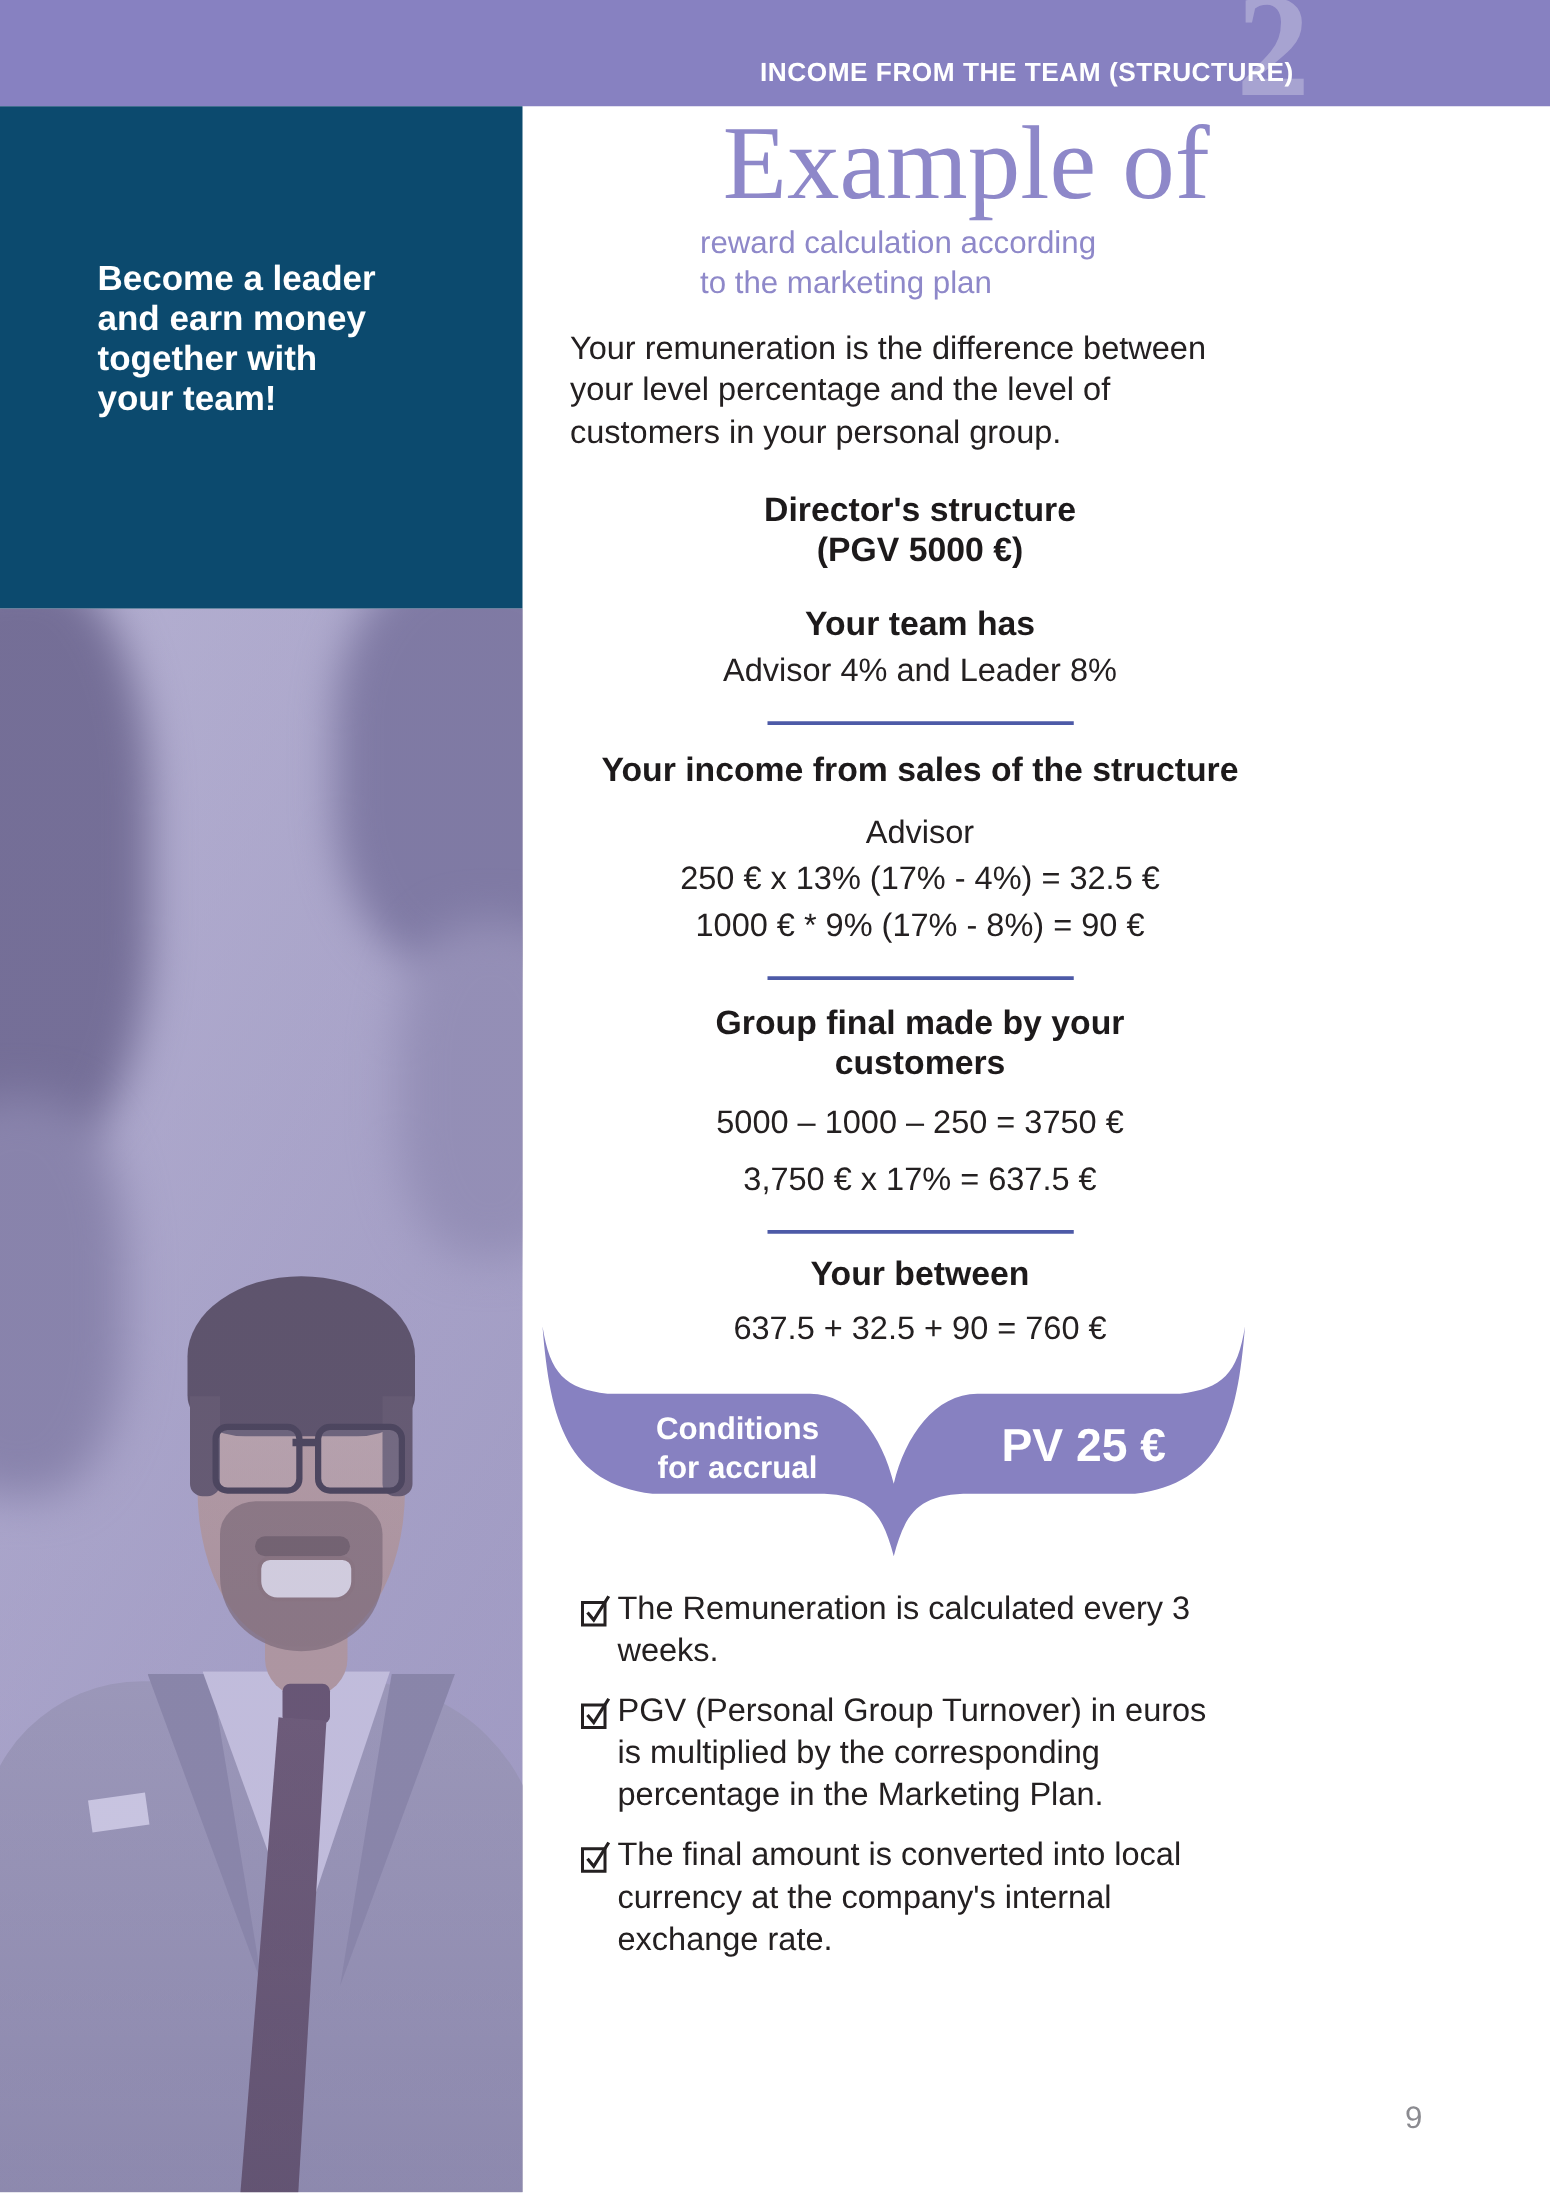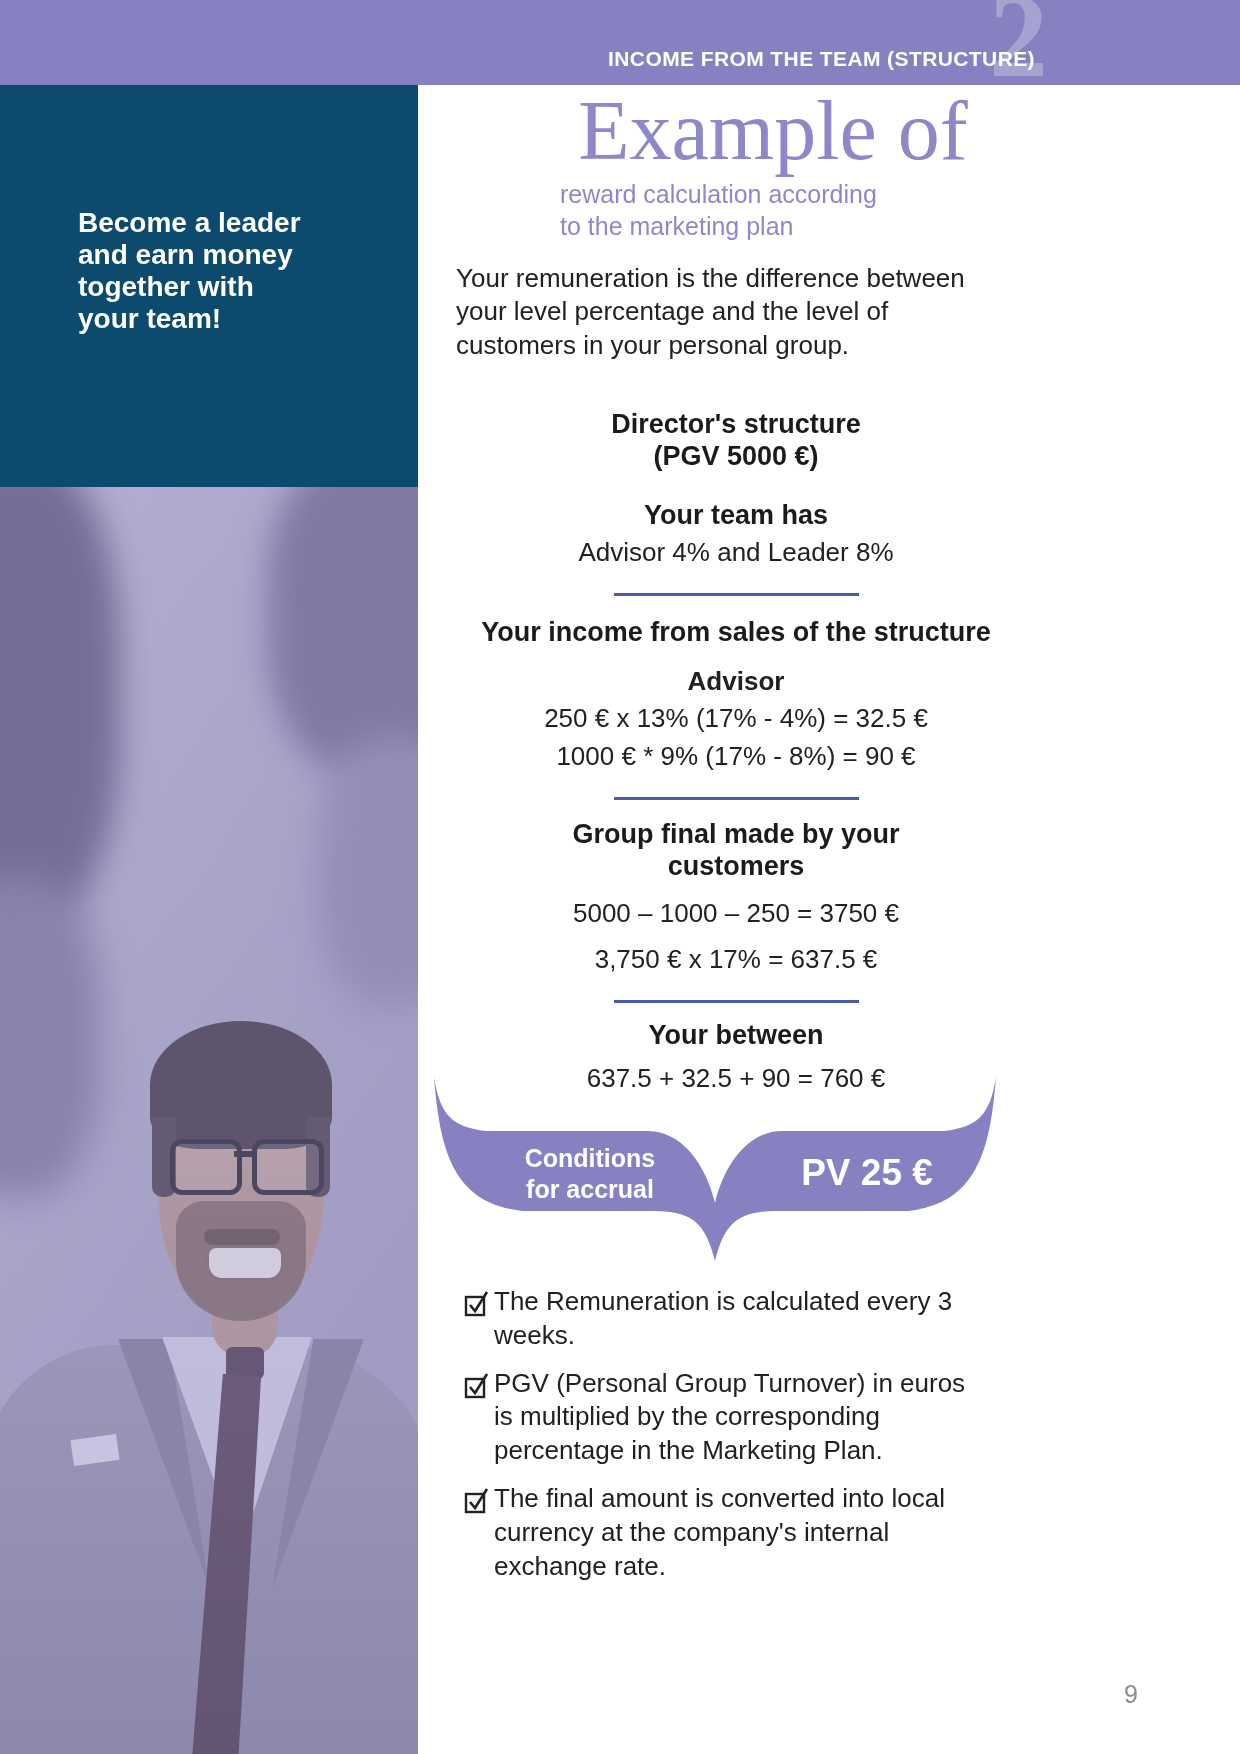--- a/index.html
+++ b/index.html
@@ -30,23 +30,23 @@
     background:linear-gradient(rgba(133,127,191,.28),rgba(133,127,191,.34));}
   
   .main{position:absolute;left:456px;top:85px;width:634px;}
   .big-title{
     font-family:"Liberation Serif","DejaVu Serif",serif;font-size:84px;line-height:1.05;
     color:#8e88c9;text-align:center;margin-top:2px;
   }
   .subtitle{margin:4px 0 0 104px;font-size:25px;line-height:1.26;color:#8e88c9;white-space:pre-line;}
   .para{margin:20px 0 0 0;font-size:26px;line-height:1.28;white-space:pre-line;color:#242021;}
   .calc{width:560px;text-align:center;}
-  .calc .head{font-weight:700;font-size:27px;line-height:1.2;white-space:pre-line;margin-top:46px;color:#1d1a1b;}
+  .calc .head{font-weight:700;font-size:27px;line-height:1.2;white-space:pre-line;margin-top:30px;color:#1d1a1b;}
   .calc .val{font-size:26px;line-height:1.22;margin-top:6px;color:#242021;}
-  .calc .label{font-size:26px;margin-top:18px;color:#242021;font-weight:bold;}
+  .calc .label{font-size:26px;margin-top:18px;color:#242021;}
   .divider{width:245px;height:3px;background:#4d5aa7;border:none;margin:24px auto 0 auto;}
   
   .brace-wrap{position:relative;width:570px;margin:-20px 0 0 -26px;}
   .brace-label{font-weight:700;fill:#ffffff;}
   
   .checklist{margin-top:16px;}
   .check-item{display:flex;align-items:flex-start;margin:0 0 14px 8px;}
   .check-icon{flex:0 0 auto;margin:4px 4px 0 0;}
   .check-text{font-size:26px;line-height:1.3;white-space:pre-line;color:#242021;}
   .pagenum{position:absolute;left:1124px;top:1680px;font-size:25px;color:#8b8b90;}

